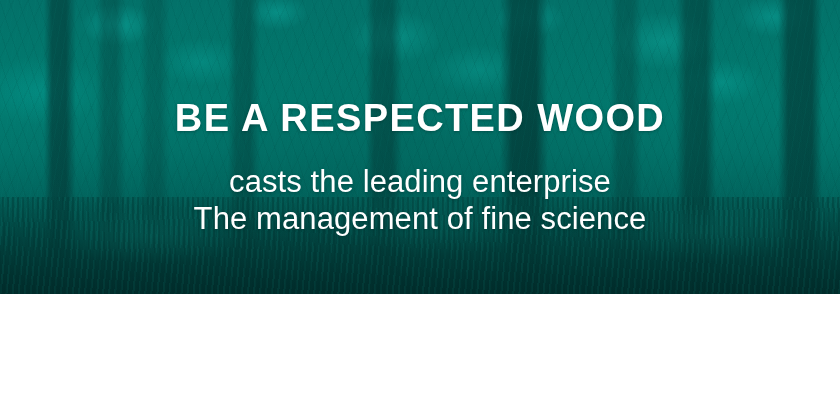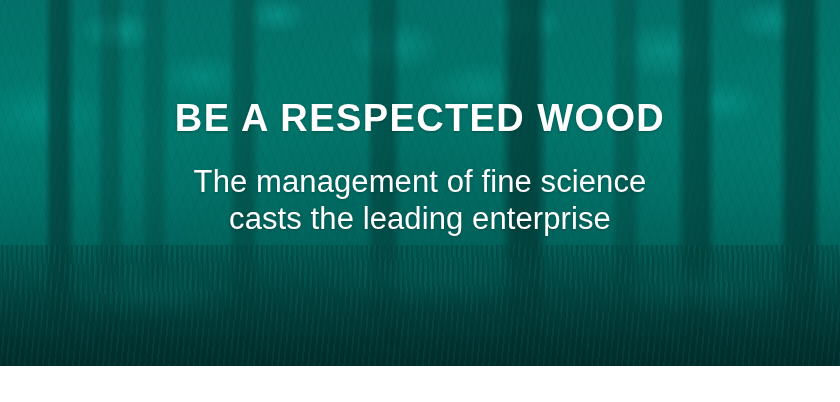--- a/index.html
+++ b/index.html
@@ -10,21 +10,21 @@
   body {
     width: 840px;
     height: 402px;
     font-family: "Liberation Sans", sans-serif;
     overflow: hidden;
   }
 
   .hero-banner {
     position: relative;
     width: 840px;
-    height: 366px;
+    height: 294px;
     overflow: hidden;
     background-color: #0f172a;
   }
 
   
   .photo-base {
     position: absolute;
     inset: 0;
     background:
       linear-gradient(to bottom,
@@ -202,20 +202,20 @@
   <div class="photo-branches"></div>
   <div class="photo-ground"></div>
   <div class="photo-tint"></div>
   <div class="photo-vignette"></div>
 
   <div class="copy">
     <h1 class="headline">
       <span class="line">BE A RESPECTED WOOD</span>
     </h1>
     <p class="subhead">
+      <span class="line">casts the leading enterprise</span>
       <span class="line">The management of fine science</span>
-      <span class="line">casts the leading enterprise</span>
     </p>
   </div>
 
 </div>
 
 <div class="below-fold"></div>
 
 </body></html>

